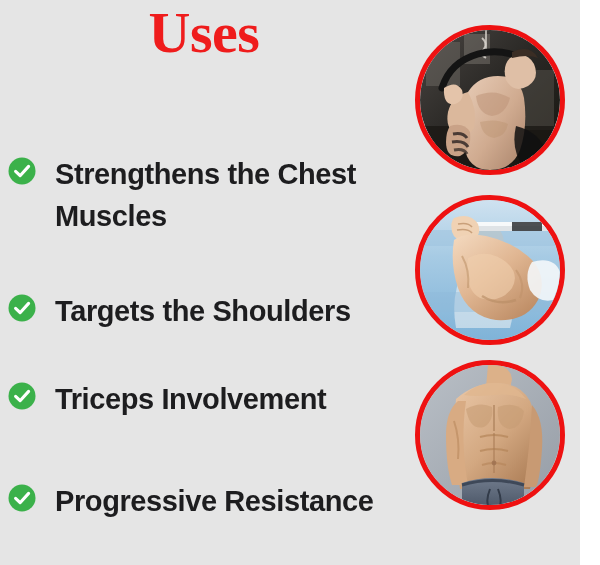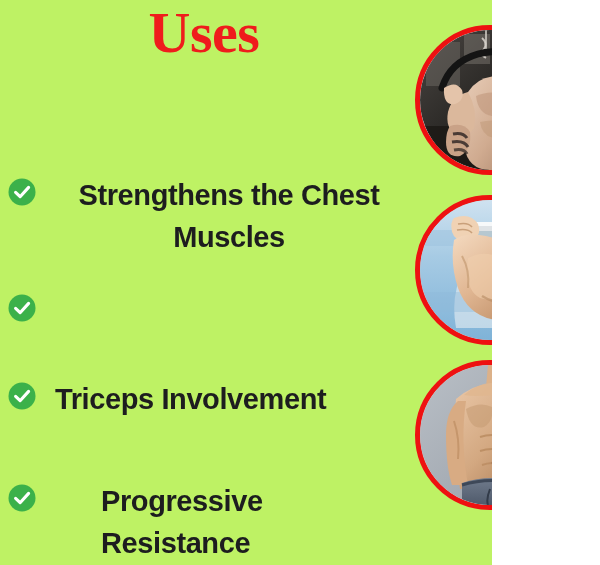--- a/index.html
+++ b/index.html
@@ -5,23 +5,23 @@
   html, body {
     margin: 0;
     padding: 0;
     background: #ffffff;
   }
   body {
     font-family: "Liberation Sans", sans-serif;
   }
   .poster {
     position: relative;
-    width: 492px;
+    width: 580px;
     height: 565px;
-    background: #bef264;
+    background: #e5e5e5;
     overflow: hidden;
   }
 
   
   .title {
     position: absolute;
     left: 0;
     top: 2px;
     width: 408px;
     text-align: center;
@@ -44,24 +44,24 @@
     padding: 0;
     list-style: none;
   }
   .benefit-item {
     position: absolute;
     left: 8px;
     display: flex;
     align-items: flex-start;
     width: 400px;
   }
-  .benefit-item.i0 { top: 24px; text-align: center; }
+  .benefit-item.i0 { top: 3px; }
   .benefit-item.i1 { top: 140px; }
   .benefit-item.i2 { top: 228px; }
-  .benefit-item.i3 { top: 330px; gap: 46px; }
+  .benefit-item.i3 { top: 330px; }
 
   .check-icon {
     flex: 0 0 auto;
     width: 28px;
     height: 28px;
     margin-top: 4px;
     display: block;
   }
   .benefit-text {
     margin-left: 19px;
@@ -117,20 +117,21 @@
       <span class="benefit-text">Strengthens the Chest Muscles</span>
     </li>
 
     <li class="benefit-item i1">
       <span class="check-icon">
         <svg viewBox="0 0 28 28" width="28" height="28" aria-hidden="true">
           <circle cx="14" cy="14" r="13.5" fill="#3bb14a"></circle>
           <path d="M7.6 14.4 L12.1 18.7 L20.6 9.4" fill="none" stroke="#ffffff" stroke-width="3.1" stroke-linecap="round" stroke-linejoin="round"></path>
         </svg>
       </span>
+      <span class="benefit-text">Targets the Shoulders</span>
     </li>
 
     <li class="benefit-item i2">
       <span class="check-icon">
         <svg viewBox="0 0 28 28" width="28" height="28" aria-hidden="true">
           <circle cx="14" cy="14" r="13.5" fill="#3bb14a"></circle>
           <path d="M7.6 14.4 L12.1 18.7 L20.6 9.4" fill="none" stroke="#ffffff" stroke-width="3.1" stroke-linecap="round" stroke-linejoin="round"></path>
         </svg>
       </span>
       <span class="benefit-text">Triceps Involvement</span>

